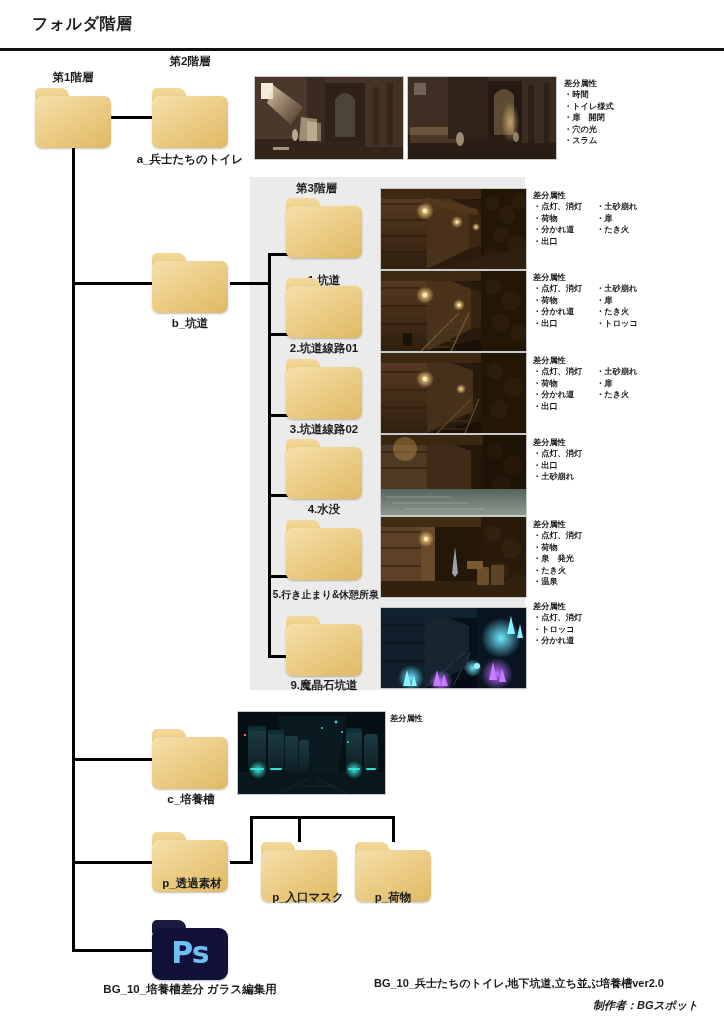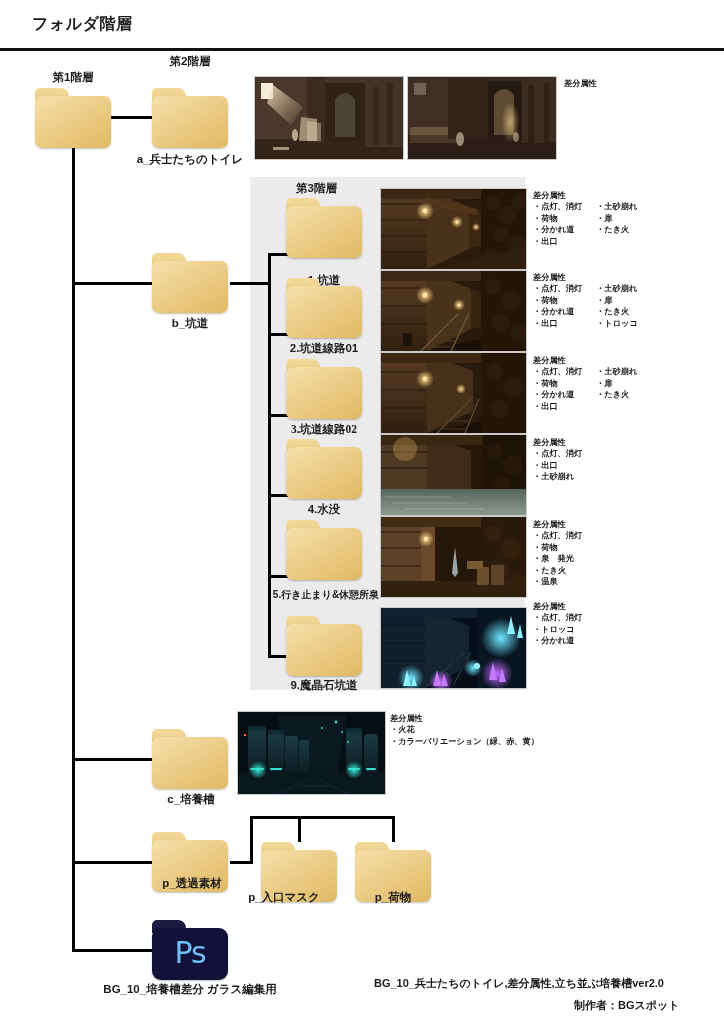--- a/index.html
+++ b/index.html
@@ -61,21 +61,21 @@
     box-shadow: 0 1px 2px rgba(0,0,0,.25);
   }
   .folder.ps .tab { background: #1b1b42; border-radius: 5px 8px 0 0; }
   .folder.ps .body {
     background: #11113a;
     border-radius: 9px;
     display: flex; align-items: center; justify-content: center;
   }
   .folder.ps .ps-text {
     font-family: "DejaVu Sans", sans-serif;
-    font-size: 30px; font-weight: 400;
+    font-size: 30px; font-weight: 700;
     color: #6fc0f5; line-height: 1;
     letter-spacing: -1px;
     margin-top: -2px;
   }
 
   .folder-label {
     position: absolute;
     font-size: 11.5px; font-weight: 700;
     white-space: nowrap; text-align: center;
     color: #1b1b1b;
@@ -182,21 +182,21 @@
 <div class="folder" style="left:286px; top:278px;">
   <div class="tab"></div>
     <div class="body"></div>
 </div>
 <div class="folder-label" style="left:264px; top:341px; width:120px;">2.坑道線路01</div>
 
 <div class="folder" style="left:286px; top:359px;">
   <div class="tab"></div>
     <div class="body"></div>
 </div>
-<div class="folder-label" style="left:264px; top:422px; width:120px;font-family:Liberation Serif, serif;">3.坑道線路02</div>
+<div class="folder-label" style="left:264px; top:422px; width:120px;">3.坑道線路02</div>
 
 <div class="folder" style="left:286px; top:439px;">
   <div class="tab"></div>
     <div class="body"></div>
 </div>
 <div class="folder-label" style="left:264px; top:502px; width:120px;text-align:center;">4.水没</div>
 
 <div class="folder" style="left:286px; top:520px;">
   <div class="tab"></div>
     <div class="body"></div>
@@ -218,21 +218,21 @@
 <div class="folder" style="left:152px; top:832px;">
   <div class="tab"></div>
     <div class="body"></div>
 </div>
 <div class="folder-label" style="left:144px; top:876px; width:96px;">p_透過素材</div>
 
 <div class="folder" style="left:261px; top:842px;">
   <div class="tab"></div>
     <div class="body"></div>
 </div>
-<div class="folder-label" style="left:234px; top:890px; width:100px;">p_入口マスク</div>
+<div class="folder-label" style="left:258px; top:890px; width:100px;">p_入口マスク</div>
 
 <div class="folder" style="left:355px; top:842px;">
   <div class="tab"></div>
     <div class="body"></div>
 </div>
 <div class="folder-label" style="left:353px; top:890px; width:80px;">p_荷物</div>
 
 <div class="folder ps" style="left:152px; top:920px;">
   <div class="tab"></div>
   <div class="body">
@@ -577,20 +577,30 @@
     <g stroke="#113a42" stroke-width=".8" opacity=".8">
         <path d="M72 66 L40 82"></path>
         <path d="M78 66 L110 82"></path>
         <path d="M60 74 H96"></path>
       </g>
   </svg>
 </div>
 
 <div class="attr" style="left:564px; top:78px;">
   <div class="attr-title">差分属性</div>
+  <div class="cols">
+    <ul>
+        <li>・時間</li>
+        <li>・トイレ様式</li>
+        <li>・扉　開閉</li>
+        <li>・穴の光</li>
+        <li>・スラム</li>
+      </ul>
+    <ul></ul>
+  </div>
 </div>
 
 <div class="attr" style="left:533px; top:190px;">
   <div class="attr-title">差分属性</div>
   <div class="cols">
     <ul>
         <li>・点灯、消灯</li>
         <li>・荷物</li>
         <li>・分かれ道</li>
         <li>・出口</li>
@@ -671,23 +681,16 @@
         <li>・点灯、消灯</li>
         <li>・トロッコ</li>
         <li>・分かれ道</li>
       </ul>
     <ul></ul>
   </div>
 </div>
 
 <div class="attr" style="left:390px; top:713px;">
   <div class="attr-title">差分属性</div>
-  <div class="cols">
-    <ul>
-        <li>・火花</li>
-        <li>・カラーバリエーション（緑、赤、黄）</li>
-      </ul>
-    <ul></ul>
-  </div>
-</div>
-
-<div class="footer-line" style="left:374px; top:976px;">BG_10_兵士たちのトイレ,差分属性,立ち並ぶ培養槽ver2.0</div>
-<div class="footer-line" style="left:574px; top:998px;">制作者：BGスポット</div>
+</div>
+
+<div class="footer-line" style="left:374px; top:976px;">BG_10_兵士たちのトイレ,地下坑道,立ち並ぶ培養槽ver2.0</div>
+<div class="footer-line" style="left:593px; top:998px;font-style:italic;">制作者：BGスポット</div>
 
 </body></html>

